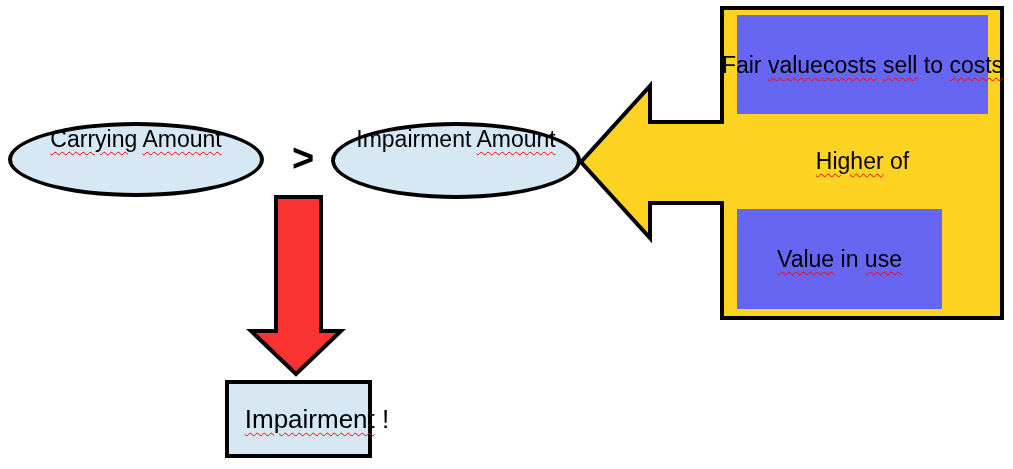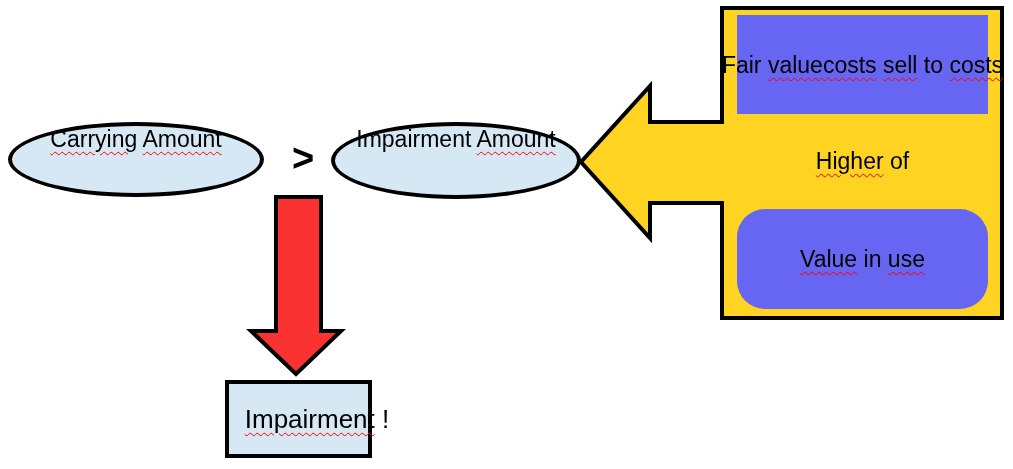--- a/index.html
+++ b/index.html
@@ -32,21 +32,21 @@
     display:flex;align-items:center;justify-content:center;
     font-size:38px;font-weight:bold;line-height:1;
   }
   .pbox{
     position:absolute;z-index:3;box-sizing:border-box;
     background:var(--purple);
     display:flex;align-items:center;justify-content:center;
     font-size:23px;line-height:28px;text-align:center;white-space:nowrap;
   }
   .pbox-fair{left:737px;top:15px;width:251px;height:99px;}
-  .pbox-value{left:737px;top:209px;width:251px;height:100px;border-radius:28px;}
+  .pbox-value{left:737px;top:209px;width:205px;height:100px;}
   .higher-of{
     position:absolute;z-index:3;left:737px;top:114px;width:251px;height:95px;
     display:flex;align-items:center;justify-content:center;
     font-size:23px;white-space:nowrap;text-align:center;
   }
   .impairment{
     position:absolute;z-index:1;box-sizing:border-box;
     left:225px;top:380px;width:147px;height:78px;
     border:4px solid var(--outline);background:var(--ellipse-fill);
     display:flex;align-items:center;justify-content:center;

